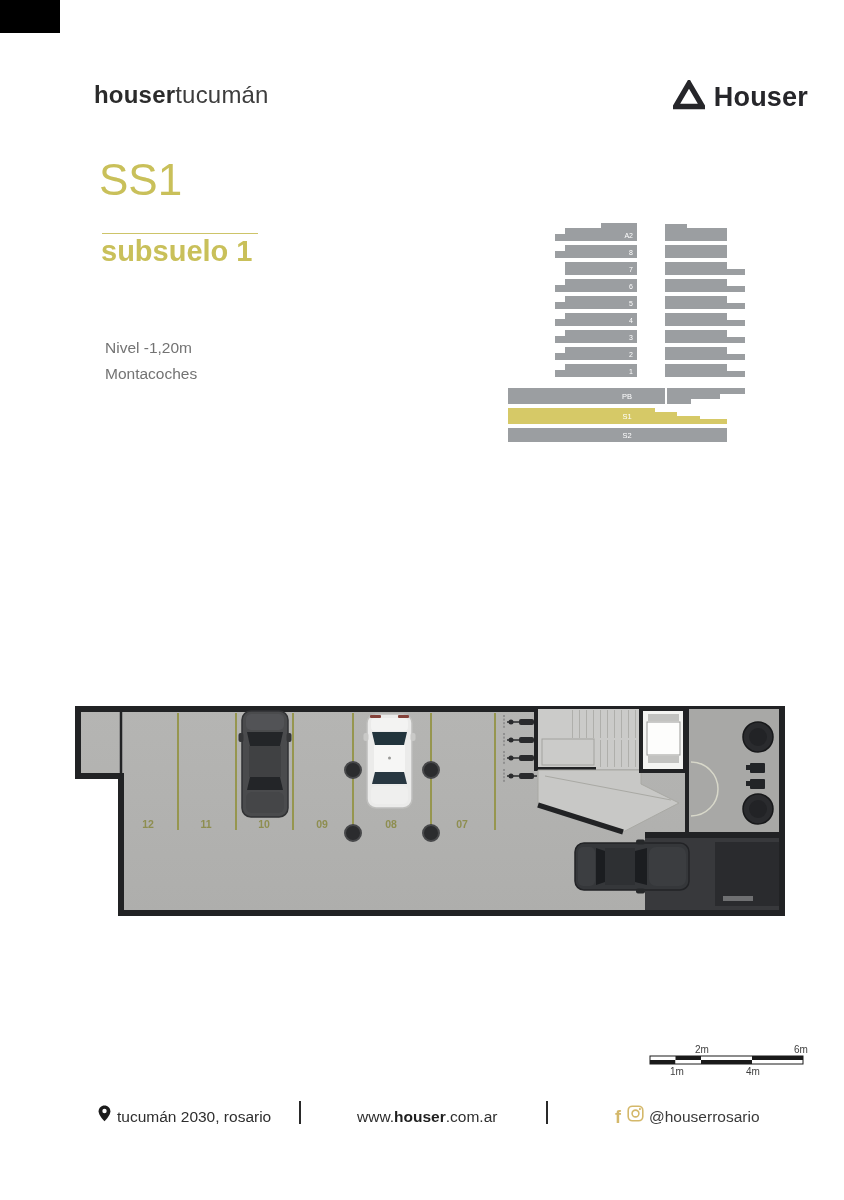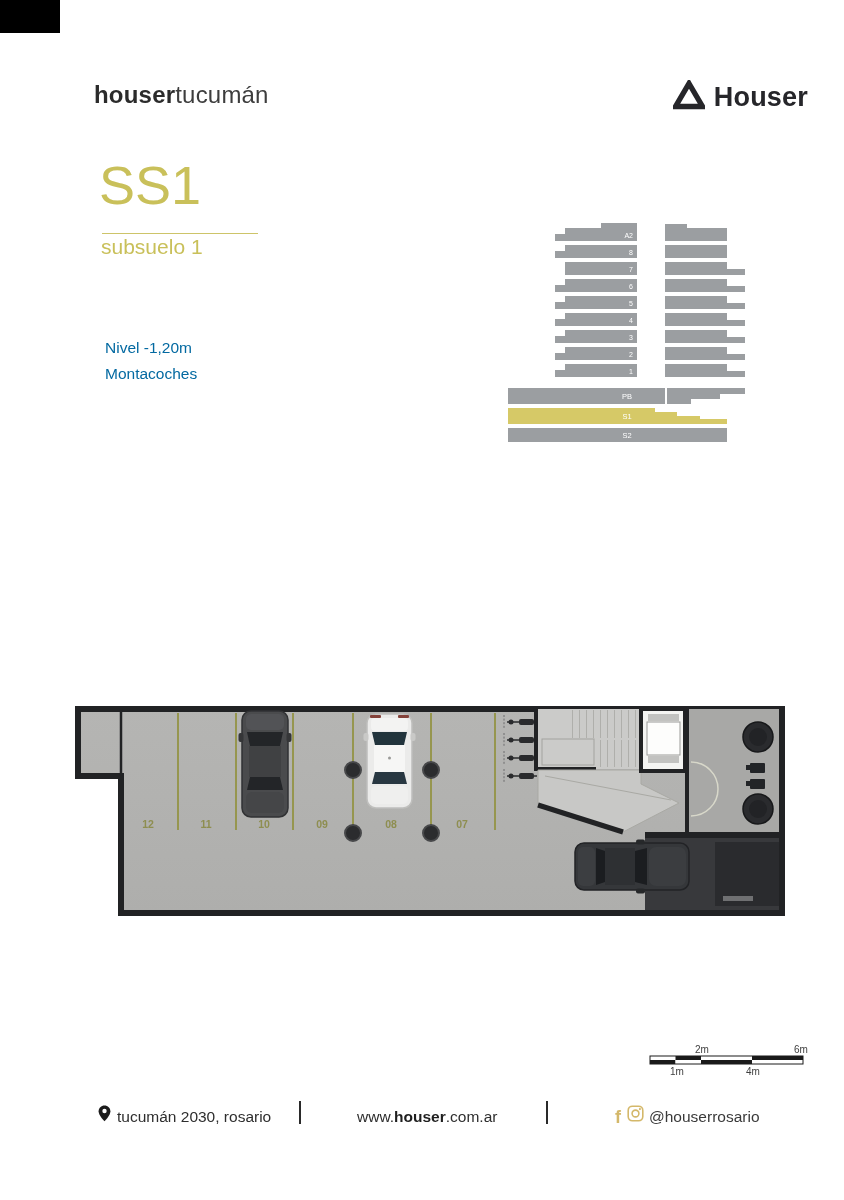--- a/index.html
+++ b/index.html
@@ -11,26 +11,26 @@
 
   
   .corner-block{left:0;top:79;width:60px;height:33px;background:#000;}
   .brand{left:85px;top:81px;font-size:24px;letter-spacing:.2px;margin-left:9px;}
   .brand .b{font-weight:700;color:#2b2b2b;}
   .brand .l{font-weight:400;color:#3d3d3d;}
   .logo{right:36px;top:80px;display:flex;align-items:center;gap:9px;}
   .logo .logo-text{font-size:27px;font-weight:700;color:#26262a;letter-spacing:.2px;}
 
   
-  .title-code{left:99px;top:158px;font-size:54px;font-weight:400;color:#c9c05a;line-height:1;}
+  .title-code{left:99px;top:158px;font-size:44px;font-weight:400;color:#c9c05a;line-height:1;}
   .title-rule{left:102px;top:233px;width:156px;height:1px;background:#cdc469;}
-  .title-sub{left:101px;top:235px;font-size:21px;font-weight:400;color:#c9c05a;}
-
-  
-  .features{left:105px;top:335px;font-size:15.5px;color:#0369a1;}
+  .title-sub{left:101px;top:235px;font-size:29px;font-weight:700;color:#c9c05a;}
+
+  
+  .features{left:105px;top:335px;font-size:15.5px;color:#737373;}
   .features .item{height:25.5px;line-height:25.5px;}
 
   
   .section-svg{left:505px;top:222px;}
   .plan-svg{left:75px;top:706px;}
   .scale-svg{left:648px;top:1044px;}
 
   
   .footer-item{top:1100px;height:26px;display:flex;align-items:flex-end;font-size:15.5px;color:#2e2e2e;}
   .addr{left:98px;gap:6px;}

